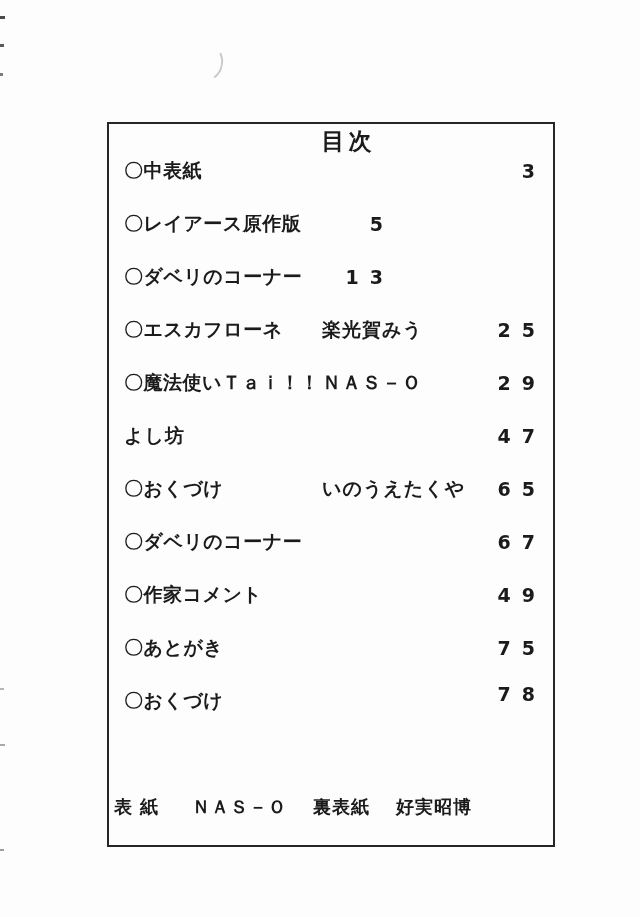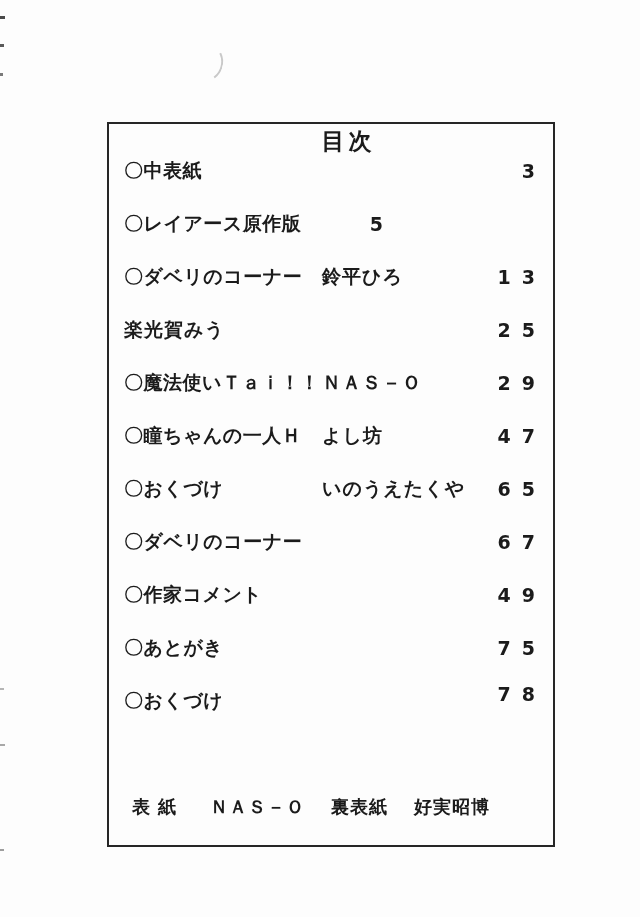--- a/index.html
+++ b/index.html
@@ -63,21 +63,21 @@
     margin-right: -11px;
     font-weight: 600;
   }
   
   .row:nth-child(11) .p, .row:nth-child(12) .p { position: relative; top: -7px; }
   .credits {
     position: absolute;
     left: 0; right: 0; bottom: 26px;
     display: flex;
     align-items: center;
-    padding-left: 23px;
+    padding-left: 5px;
     gap: 26px;
     font-size: 18px;
     font-weight: 600;
     white-space: nowrap;
   }
   .credits .wide { letter-spacing: 8px; }
   .credits .norm { letter-spacing: 1px; }
 </style>
 </head>
 <body>
@@ -101,34 +101,33 @@
         <span class="t">〇中表紙</span>
         <span class="a"></span>
         <span class="p">3</span>
       </div>
       <div class="row">
         <span class="t">〇レイアース原作版</span>
         <span class="p">5</span>
       </div>
       <div class="row">
         <span class="t">〇ダベリのコーナー</span>
-        <span class="a">鈴平ひろ</span>
         <span class="p">13</span>
       </div>
       <div class="row">
+        <span class="t">〇エスカフローネ</span>
         <span class="a">楽光賀みう</span>
         <span class="p">25</span>
       </div>
       <div class="row">
         <span class="t">〇魔法使いＴａｉ！！</span>
         <span class="a">ＮＡＳ－Ｏ</span>
         <span class="p">29</span>
       </div>
       <div class="row">
-        <span class="t">〇瞳ちゃんの一人Ｈ</span>
         <span class="a">よし坊</span>
         <span class="p">47</span>
       </div>
       <div class="row">
         <span class="t">〇おくづけ</span>
         <span class="a">いのうえたくや</span>
         <span class="p">65</span>
       </div>
       <div class="row">
         <span class="t">〇ダベリのコーナー</span>

